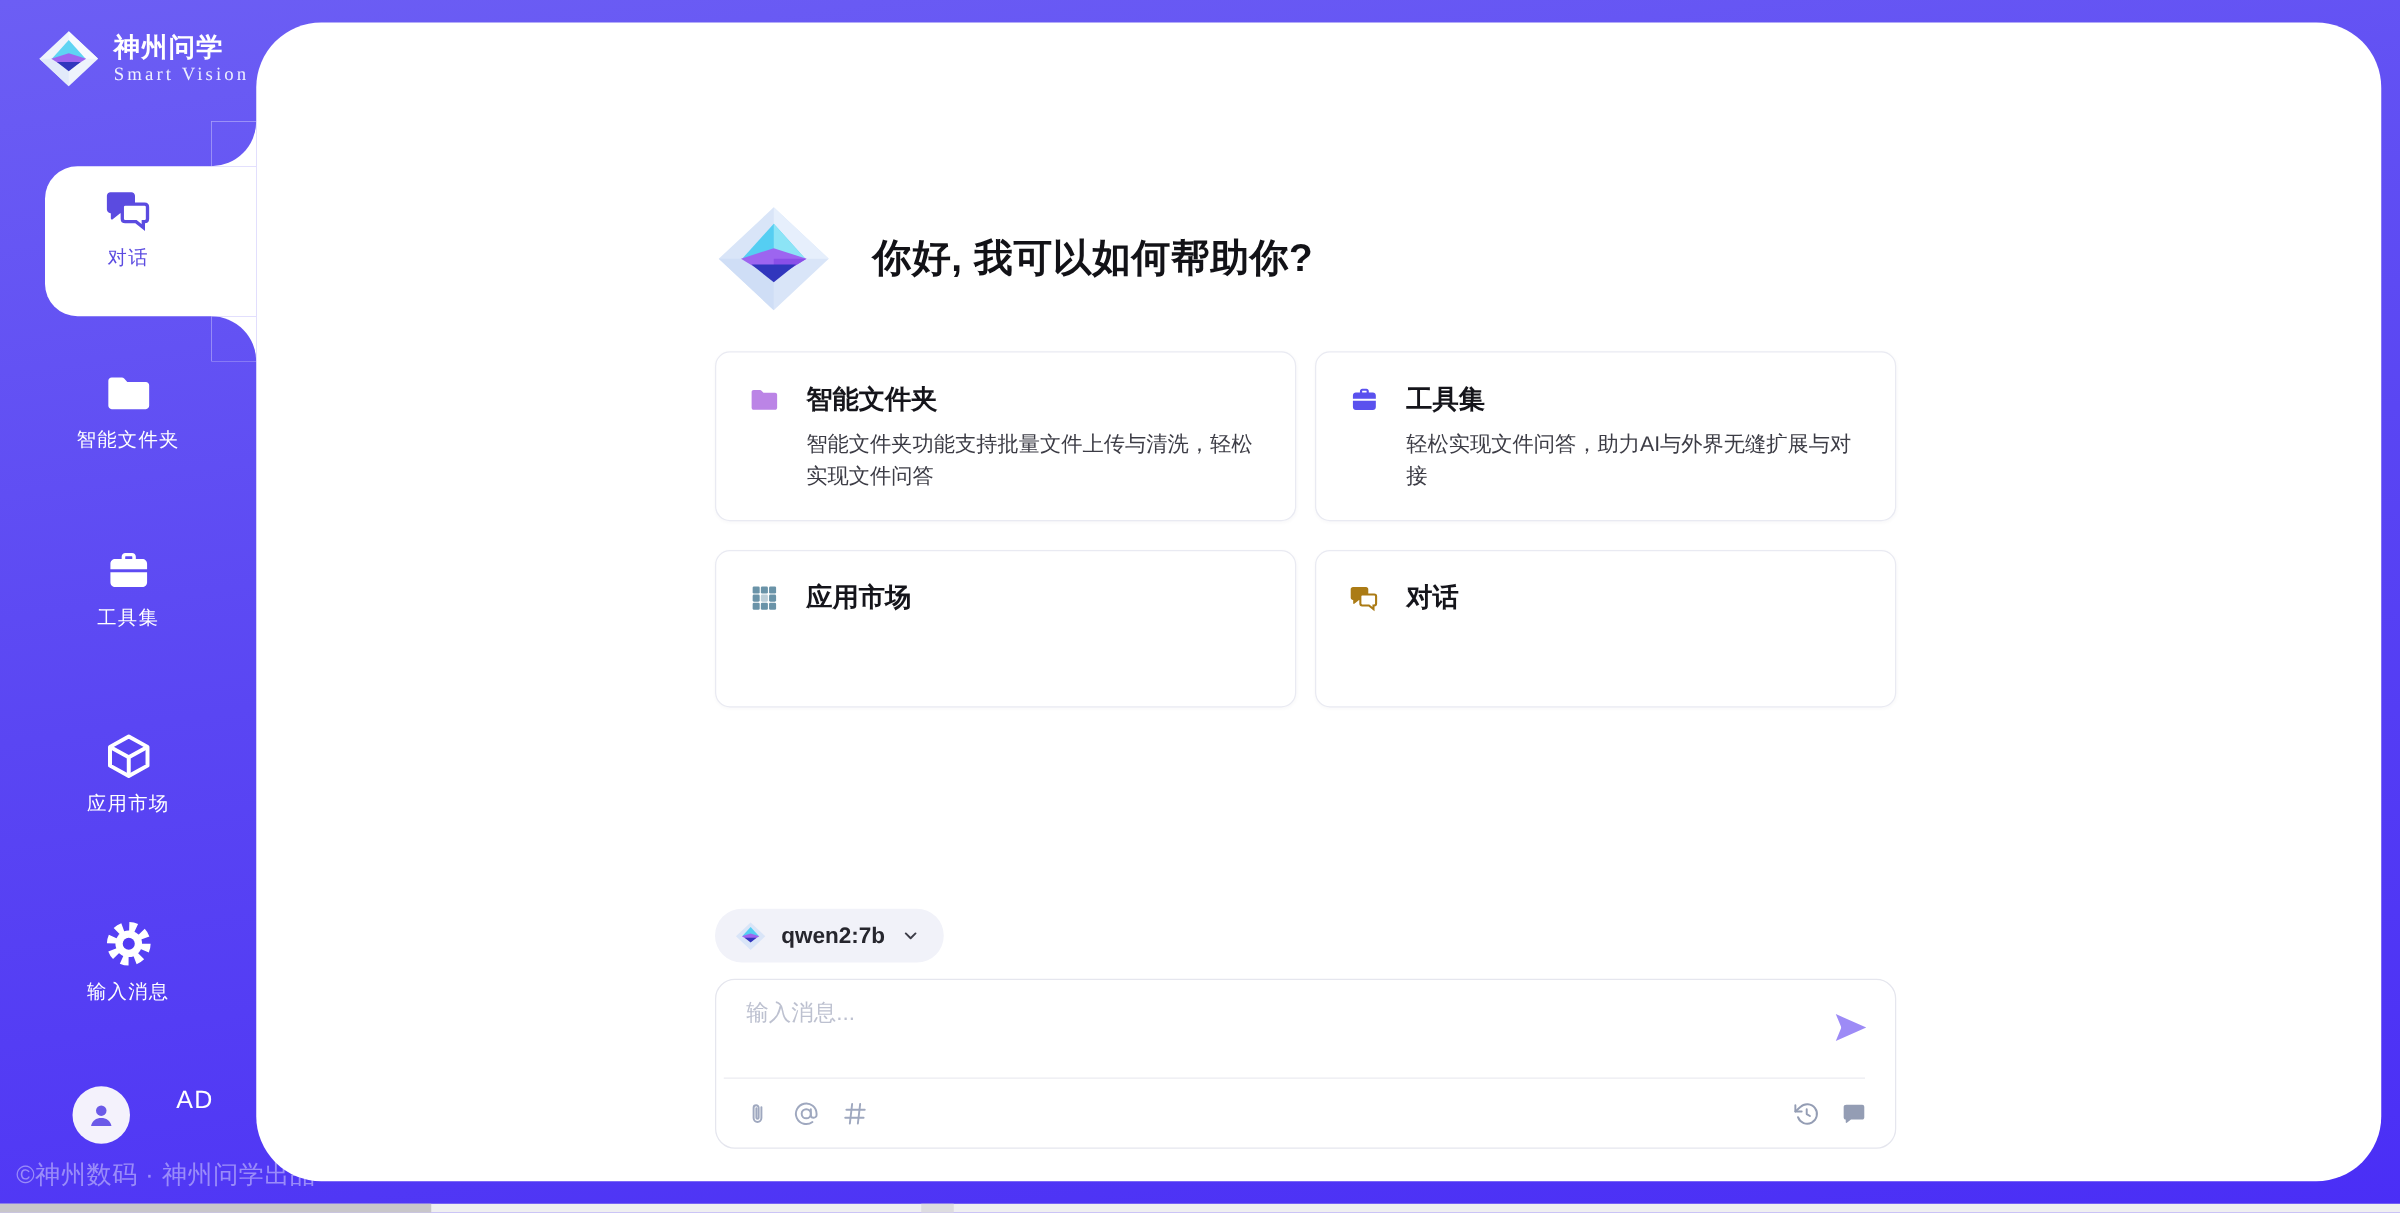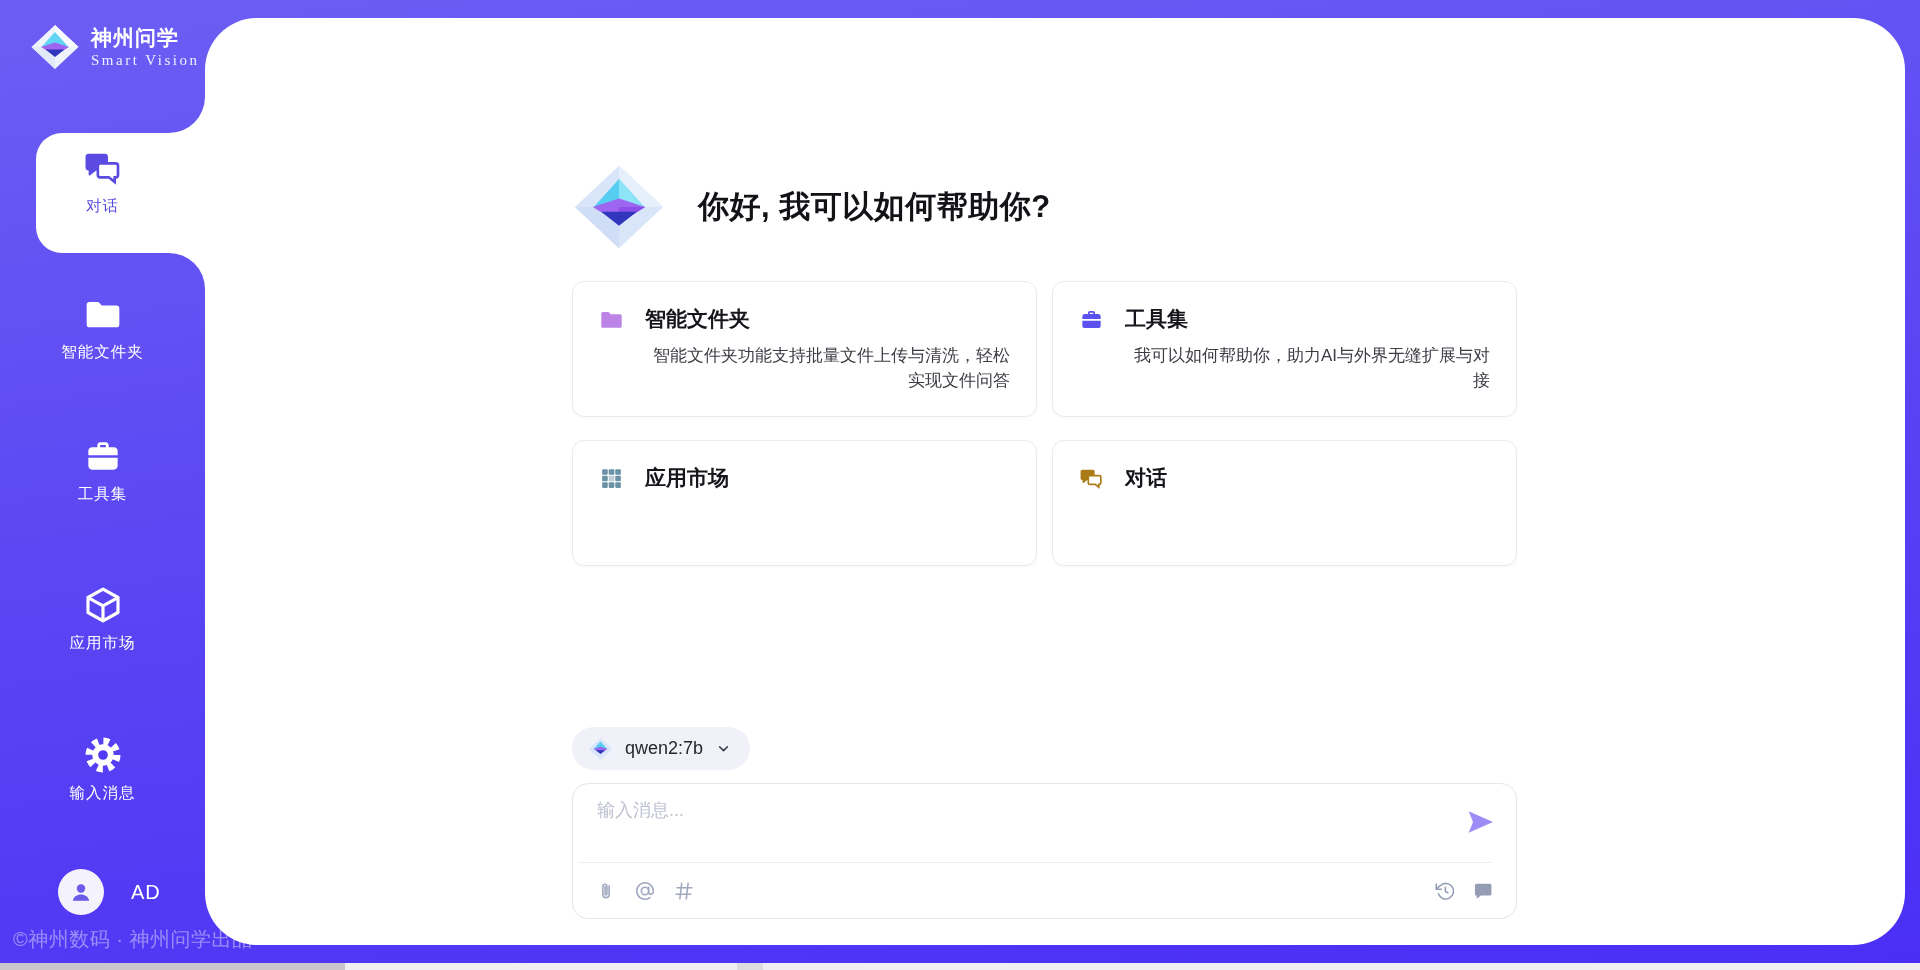--- a/index.html
+++ b/index.html
@@ -37,45 +37,45 @@
   .fillet-bottom::after{border-top-right-radius:100%;}
   .nav-item{
     position:absolute;left:0;width:205px;display:flex;flex-direction:column;
     align-items:center;gap:8px;color:#fff;cursor:pointer;
   }
   .nav-item svg{width:40px;height:40px;}
   .nav-item .nav-label{font-size:15.5px;letter-spacing:1px;}
   .nav-item.active{color:#5b4be0;}
   .nav-item.active .nav-label{color:#5b4be0;}
   .nav-gear{--hole:#523af4;}
-  .user-row{position:absolute;left:58px;top:869px;display:flex;align-items:center;gap:27px;cursor:pointer;}
+  .user-row{position:absolute;left:58px;top:869px;display:flex;gap:37px;cursor:pointer;}
   .avatar{width:46px;height:46px;border-radius:50%;background:#f4f2fc;display:flex;align-items:center;justify-content:center;color:#6b5ae8;}
   .avatar svg{width:28px;height:28px;}
   .user-name{color:#fff;font-size:20px;font-weight:500;letter-spacing:1px;}
   .side-footer{position:absolute;left:13px;top:926px;font-size:20px;color:rgba(255,255,255,0.42);letter-spacing:0.5px;white-space:nowrap;}
   
   .content{position:absolute;left:367px;top:145px;width:945px;}
   .greeting{display:flex;align-items:center;gap:32px;}
   .greeting svg{width:94px;height:88px;flex:none;}
   .greeting h1{margin:0;font-size:31px;font-weight:800;color:#121217;letter-spacing:0.5px;}
   .cards{margin-top:30px;display:grid;grid-template-columns:1fr 1fr;column-gap:15px;row-gap:23px;}
   .card{
     box-sizing:border-box;background:#fff;border:1px solid #e9eaf2;border-radius:12px;
     padding:23px 26px;min-height:126px;cursor:pointer;box-shadow:0 1px 3px rgba(25,25,60,0.03);
   }
   .card-head{display:flex;align-items:center;gap:21px;}
   .card-head svg{width:25px;height:25px;flex:none;}
   .card-title{font-size:21px;font-weight:700;color:#15151b;}
-  .card-desc{margin-top:10px;margin-left:46px;font-size:17px;line-height:25px;color:#3c3c45;text-align:right;}
+  .card-desc{margin-top:10px;margin-left:46px;font-size:17px;line-height:25px;color:#3c3c45;}
   .model-pill{
     margin-top:161px;display:inline-flex;align-items:center;gap:12px;
     background:#f1f2f9;border-radius:22px;height:43px;padding:0 18px 0 16px;cursor:pointer;
   }
   .model-pill .pill-diamond{width:25px;height:26px;}
-  .model-label{font-size:18px;color:#26262e;}
+  .model-label{font-size:18px;color:#26262e;font-weight:bold;}
   .model-pill .chev{width:17px;height:17px;color:#3d3d48;}
   .input-box{
     position:relative;margin-top:13px;height:136px;box-sizing:border-box;
     border:1.5px solid #e5e6ee;border-radius:16px;background:#fff;
   }
   .msg-input{
     position:absolute;top:12px;left:22px;width:840px;height:58px;border:none;outline:none;
     resize:none;background:transparent;font-size:18px;color:#333;
     font-family:"Liberation Sans","DejaVu Sans",sans-serif;
   }
@@ -131,21 +131,21 @@
         </div>
         <div class="card-desc">智能文件夹功能支持批量文件上传与清洗，轻松实现文件问答</div>
       </div>
       <div class="card">
         <div class="card-head">
           <svg viewBox="0 0 24 24" style="color: rgb(90, 81, 238);">
               <path fill="currentColor" fill-rule="evenodd" d="M8.6 6.7V5.6c0-1 .8-1.8 1.8-1.8h3.2c1 0 1.8.8 1.8 1.8v1.1h3.1c1.3 0 2.3 1 2.3 2.3v8.9c0 1.3-1 2.3-2.3 2.3H5.5c-1.3 0-2.3-1-2.3-2.3V9c0-1.3 1-2.3 2.3-2.3h3.1zm1.7-1.1v1.1h3.4V5.6c0-.1-.1-.2-.2-.2h-3c-.1 0-.2.1-.2.2zM3.2 11.6h17.6v1.5H3.2z"></path>
             </svg>
           <span class="card-title">工具集</span>
         </div>
-        <div class="card-desc">我可以如何帮助你，助力AI与外界无缝扩展与对接</div>
+        <div class="card-desc">轻松实现文件问答，助力AI与外界无缝扩展与对接</div>
       </div>
       <div class="card">
         <div class="card-head">
           <svg viewBox="0 0 24 24" fill="currentColor" style="color: rgb(106, 147, 168);">
             <rect x="3" y="3" width="5.4" height="5.4" rx="1"></rect>
               <rect x="9.3" y="3" width="5.4" height="5.4" rx="1"></rect>
               <rect x="15.6" y="3" width="5.4" height="5.4" rx="1"></rect>
             <rect x="3" y="9.3" width="5.4" height="5.4" rx="1"></rect>
               <rect x="9.3" y="9.3" width="5.4" height="5.4" rx="1" opacity="0.45"></rect>
               <rect x="15.6" y="9.3" width="5.4" height="5.4" rx="1"></rect>

